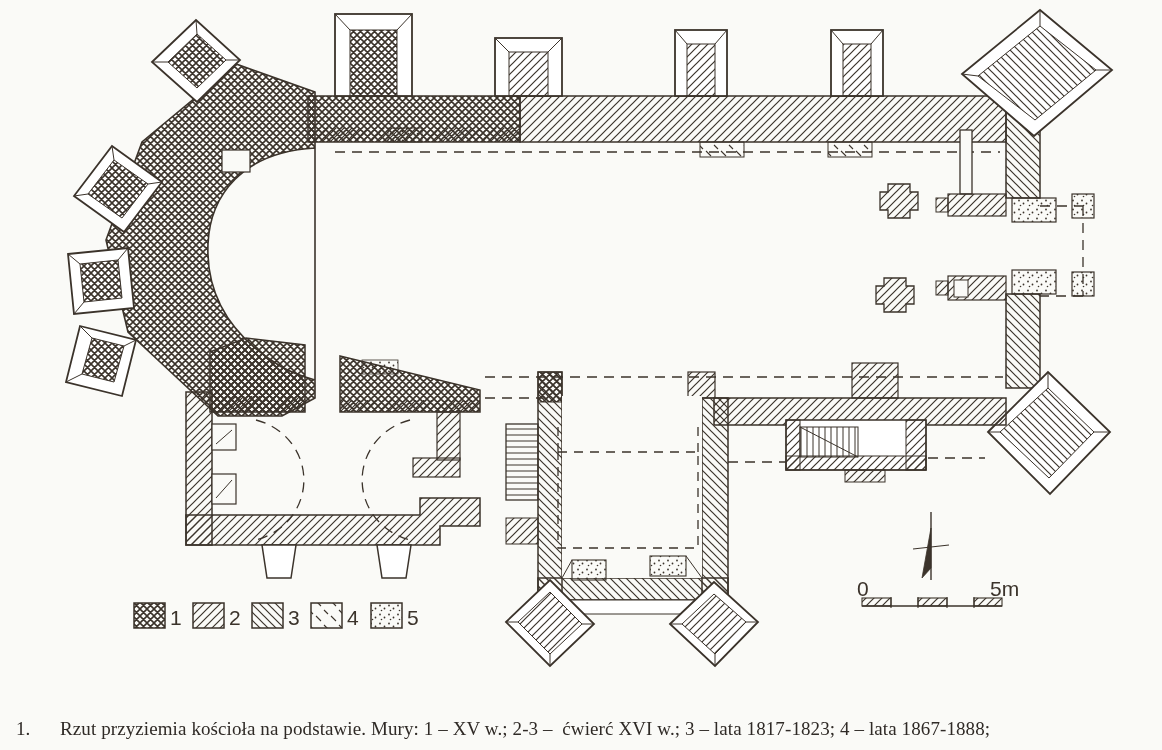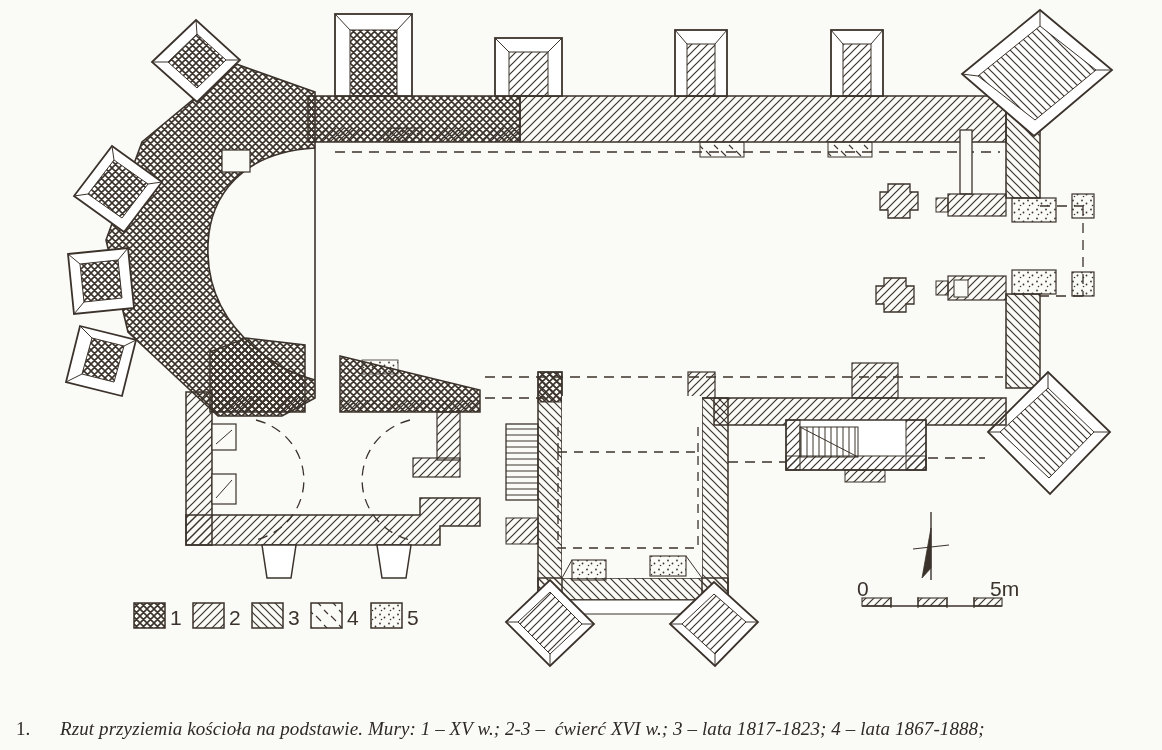--- a/index.html
+++ b/index.html
@@ -9,21 +9,21 @@
     font-family:"Liberation Serif", serif;color:#2f2a26;
   }
   .plan-svg{position:absolute;left:0;top:0;}
   .caption{
     position:absolute;left:0;top:660px;width:1162px;
     font-size:19px;line-height:1.45;letter-spacing:.1px;
     white-space:pre-wrap;
   }
   .caption-line1{display:flex;padding:0 14px 0 16px;}
   .caption-number{flex:0 0 44px;}
-  .caption-text{flex:1;font-style:italic;}
+  .caption-text{flex:1;}
   text{font-family:"Liberation Sans", sans-serif;fill:#3b332b;}
 </style>
 </head>
 <body>
 
 <div class="page">
 
 <svg class="plan-svg" width="1162" height="750" viewBox="0 0 1162 750">
   <defs>
     <pattern id="pXH" width="7" height="7" patternUnits="userSpaceOnUse">

